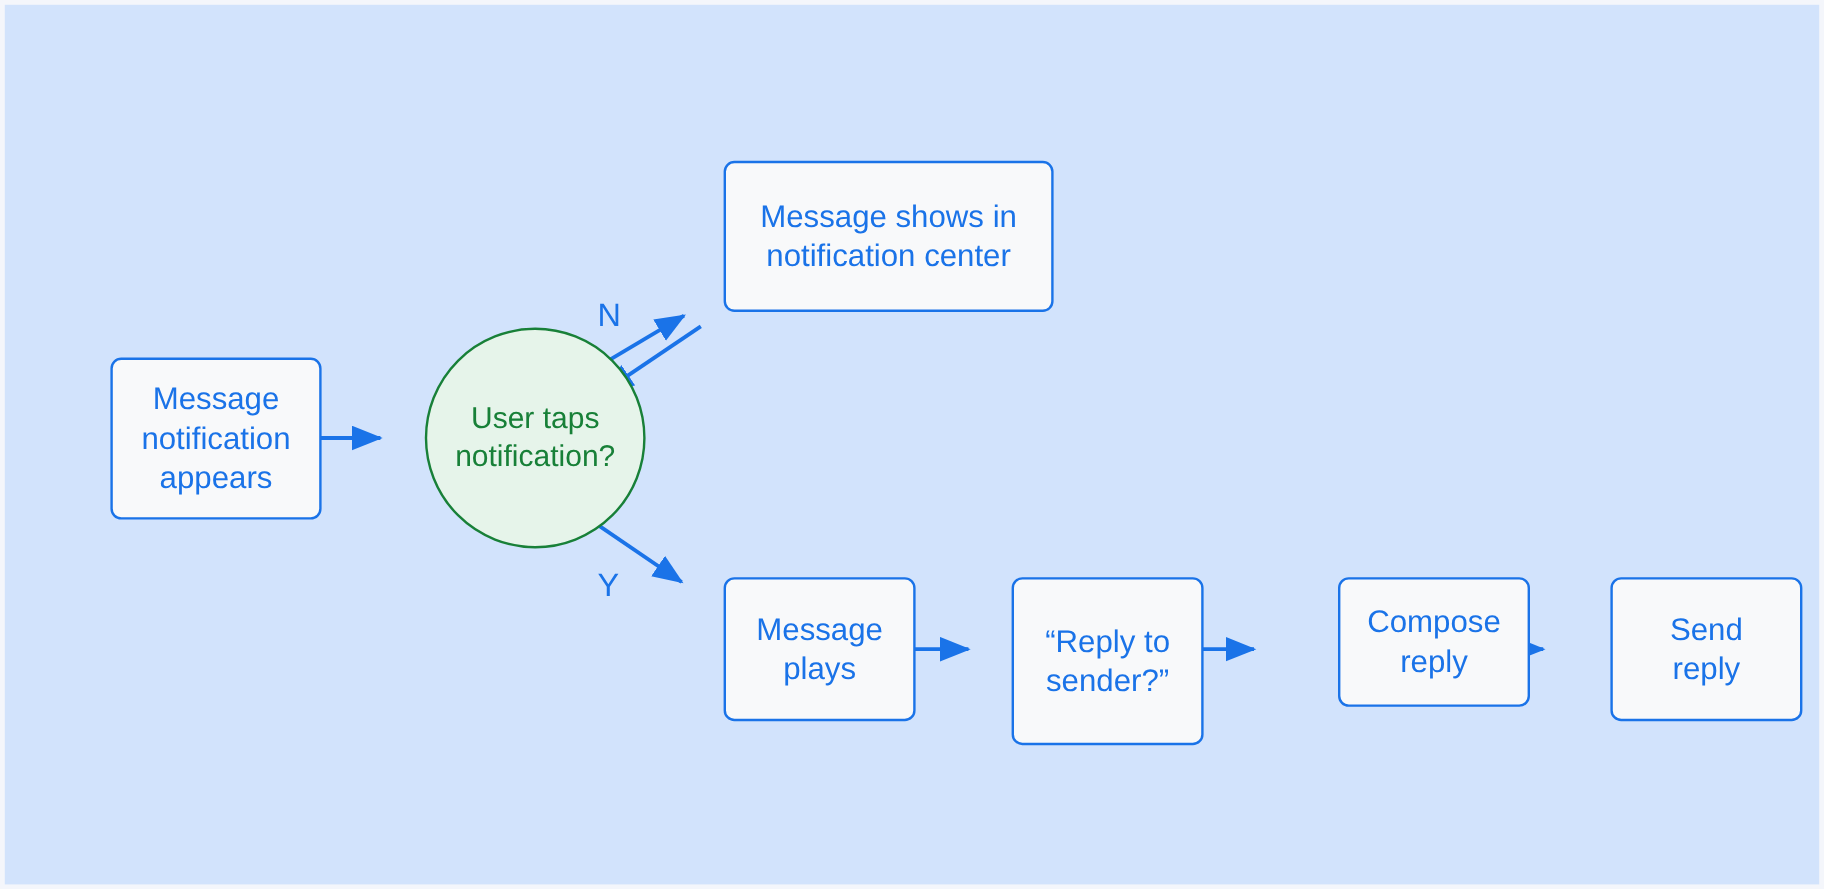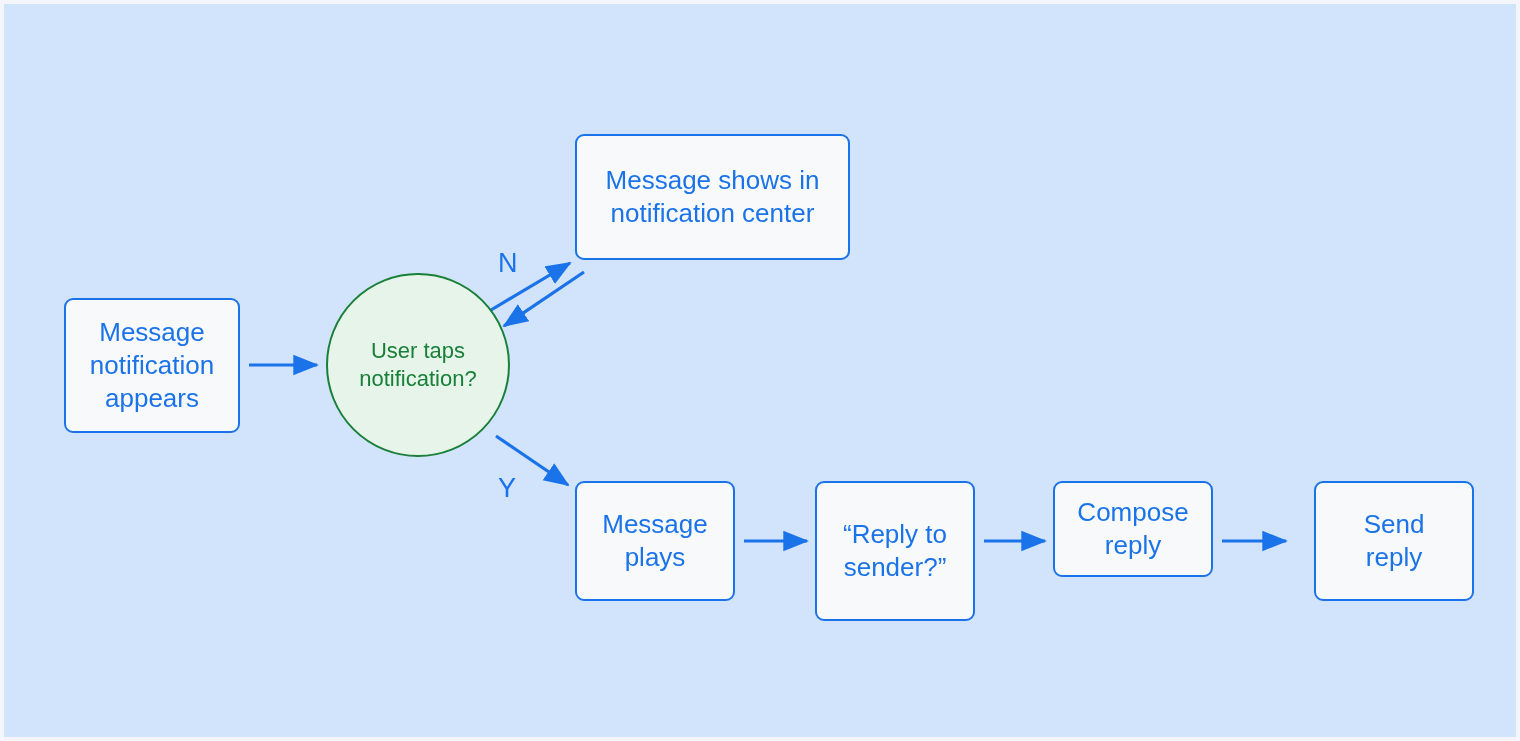--- a/index.html
+++ b/index.html
@@ -27,34 +27,35 @@
   }
   .node {
     position: absolute;
     box-sizing: border-box;
     display: flex;
     align-items: center;
     justify-content: center;
     text-align: center;
     line-height: 1.26;
     white-space: pre-line;
+    margin-left: 28px;
   }
   .node.process {
     background: #f8f9fa;
     border: 2.6px solid #1a73e8;
     border-radius: 9px;
     color: #1a73e8;
     font-size: 26px;
   }
   .node.decision {
     background: #e6f4ea;
     border: 2.6px solid #188038;
     border-radius: 50%;
     color: #188038;
-    font-size: 22px;
+    font-size: 25px;
   }
   .edge-label {
     position: absolute;
     color: #1a73e8;
     font-size: 27px;
     line-height: 1;
     font-family: "Liberation Sans", sans-serif;
   }
 </style>
 </head>
@@ -93,21 +94,21 @@
 
   <div class="node process" style="left: 571px; top: 130px; width: 275px; height: 126px;">Message shows in
 notification center</div>
 
   <div class="node process" style="left: 571px; top: 477px; width: 160px; height: 120px;">Message
 plays</div>
 
   <div class="node process" style="left: 811px; top: 477px; width: 160px; height: 140px;">“Reply to
 sender?”</div>
 
-  <div class="node process" style="left: 1049px; top: 477px; width: 160px; height: 96px;">Compose
+  <div class="node process" style="left: 1083px; top: 477px; width: 160px; height: 108px;">Compose
 reply</div>
 
   <div class="node process" style="left: 1310px; top: 477px; width: 160px; height: 120px;">Send
 reply</div>
 
   <div class="edge-label" style="left: 494px; top: 246px;">N</div>
 
   <div class="edge-label" style="left: 494px; top: 471px;">Y</div>
 
 </div>

